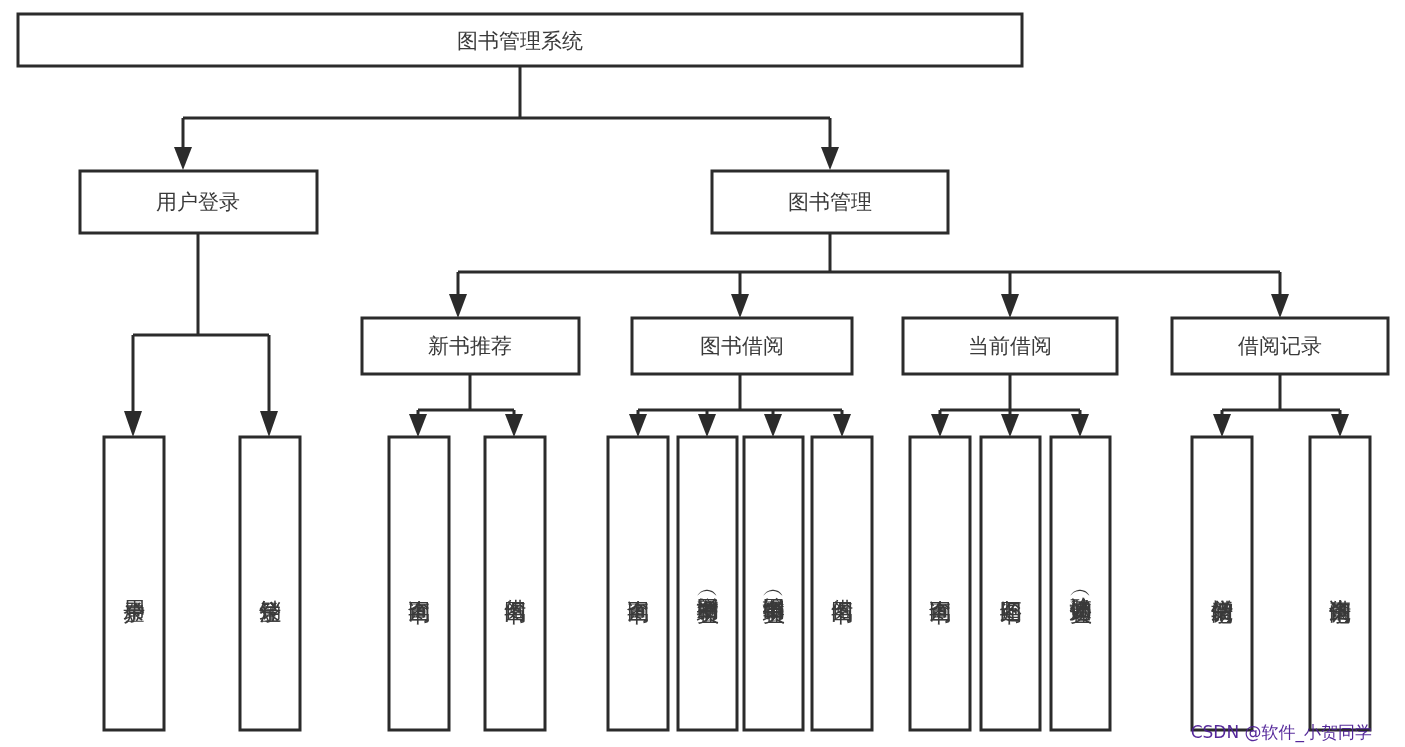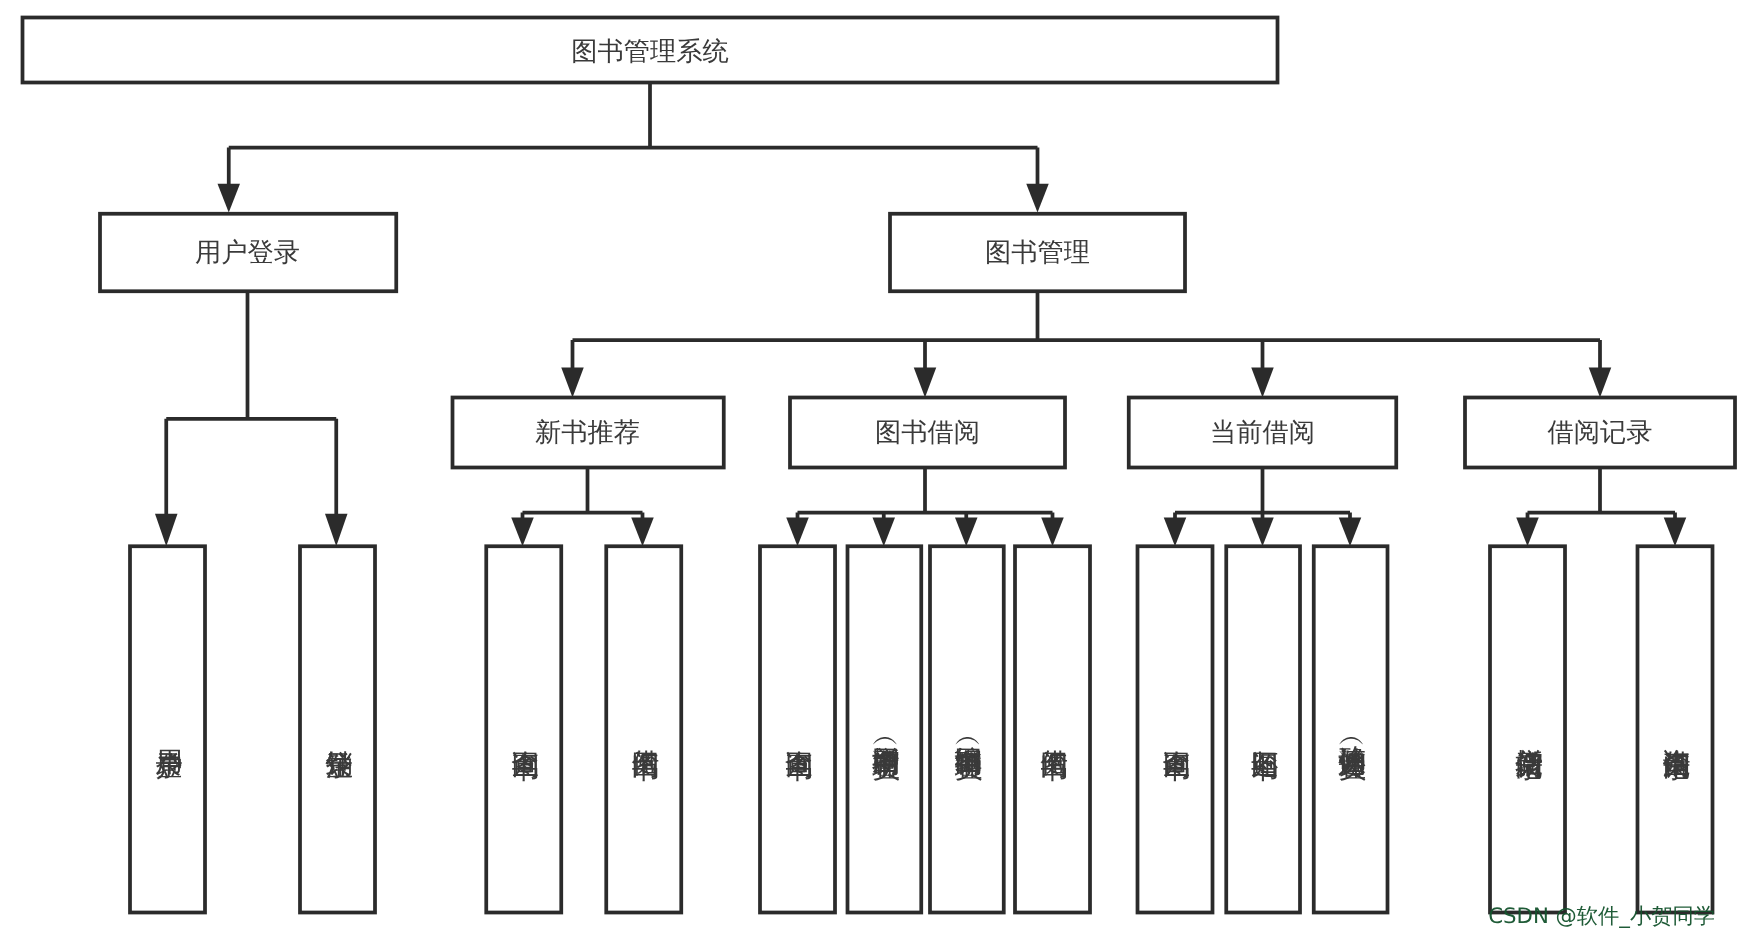--- a/index.html
+++ b/index.html
@@ -61,21 +61,21 @@
     text-align: center;
     white-space: nowrap;
     pointer-events: none;
   }
   .watermark {
     position: absolute;
     right: 8px;
     bottom: 3px;
     font-family: "DejaVu Sans", "Liberation Sans", sans-serif;
     font-size: 17px;
-    color: #14532d;
+    color: #4c1d95;
     opacity: 0.95;
     white-space: nowrap;
   }
 </style>
 </head>
 <body>
 
 <div id="diagram-root">
 
   <svg class="flowchart" viewBox="0 0 1405 747" xmlns="http://www.w3.org/2000/svg">

